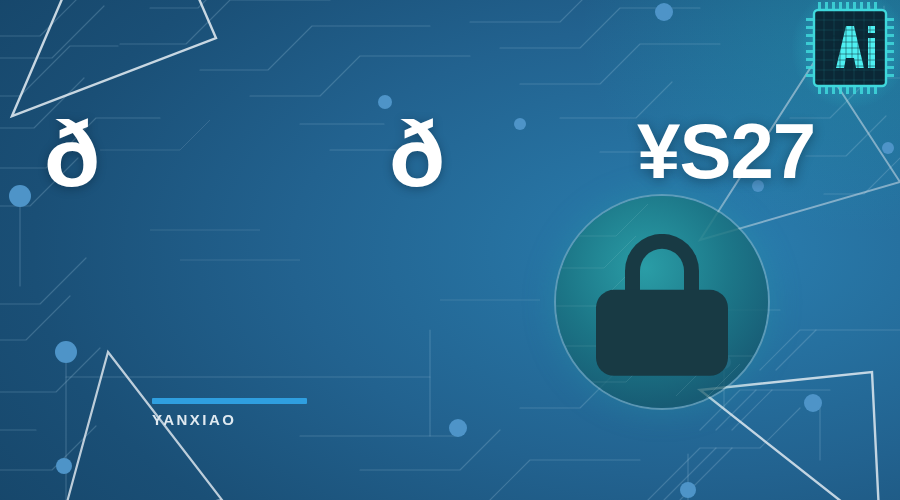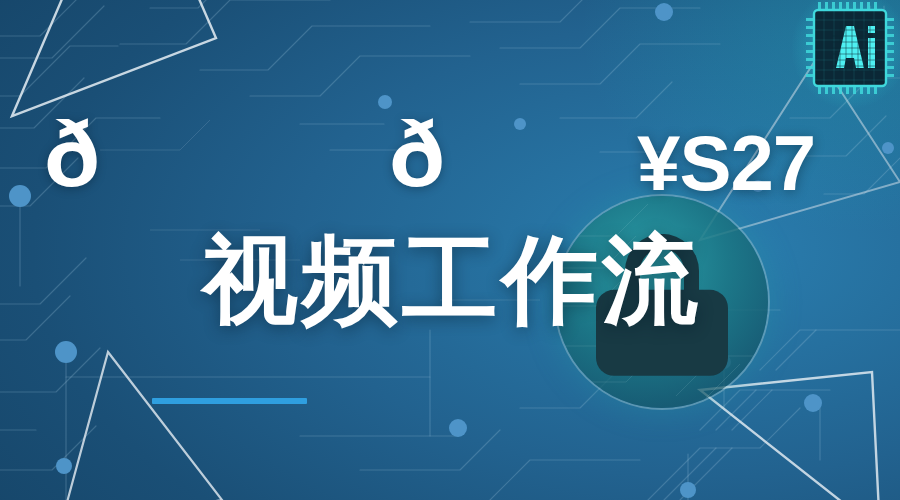--- a/index.html
+++ b/index.html
@@ -67,21 +67,21 @@
     color:#ffffff;
     font-weight:700;
     line-height:1;
     white-space:nowrap;
     text-shadow:0 2px 10px rgba(4,22,36,.35);
   }
   .glyph-a{left:44px;top:108px;font-size:92px;}
   .glyph-b{left:389px;top:108px;font-size:92px;}
 
   .price{
-    position:absolute;left:637px;top:124px;
+    position:absolute;left:637px;top:112px;
     font-size:78px;font-weight:700;letter-spacing:-1px;
     color:#ffffff;line-height:1;white-space:nowrap;
     text-shadow:0 2px 12px rgba(4,22,36,.40);
   }
 
   .headline{
     position:absolute;left:202px;top:228px;
     font-size:96px;font-weight:700;
     letter-spacing:4px;
     color:#ffffff;line-height:1.08;white-space:nowrap;
@@ -291,19 +291,19 @@
         <path d="M26 28H72M26 34H72M26 40H72M26 46H72M26 52H72M26 58H72M26 64H72"></path>
         <path d="M34 20V70M40 20V70M46 20V70M52 20V70M58 20V70M64 20V70"></path>
       </g>
     </svg>
   </div>
 
   <div class="glyph glyph-a">ð</div>
   <div class="glyph glyph-b">ð</div>
 
   <div class="price">¥S27</div>
-  <div class="headline">视频工作流</div>
 
   <div class="brand">
     <div class="accent"></div>
+    <div class="en">YANXIAO</div>
   </div>
 
 </div>
 
 </body></html>

